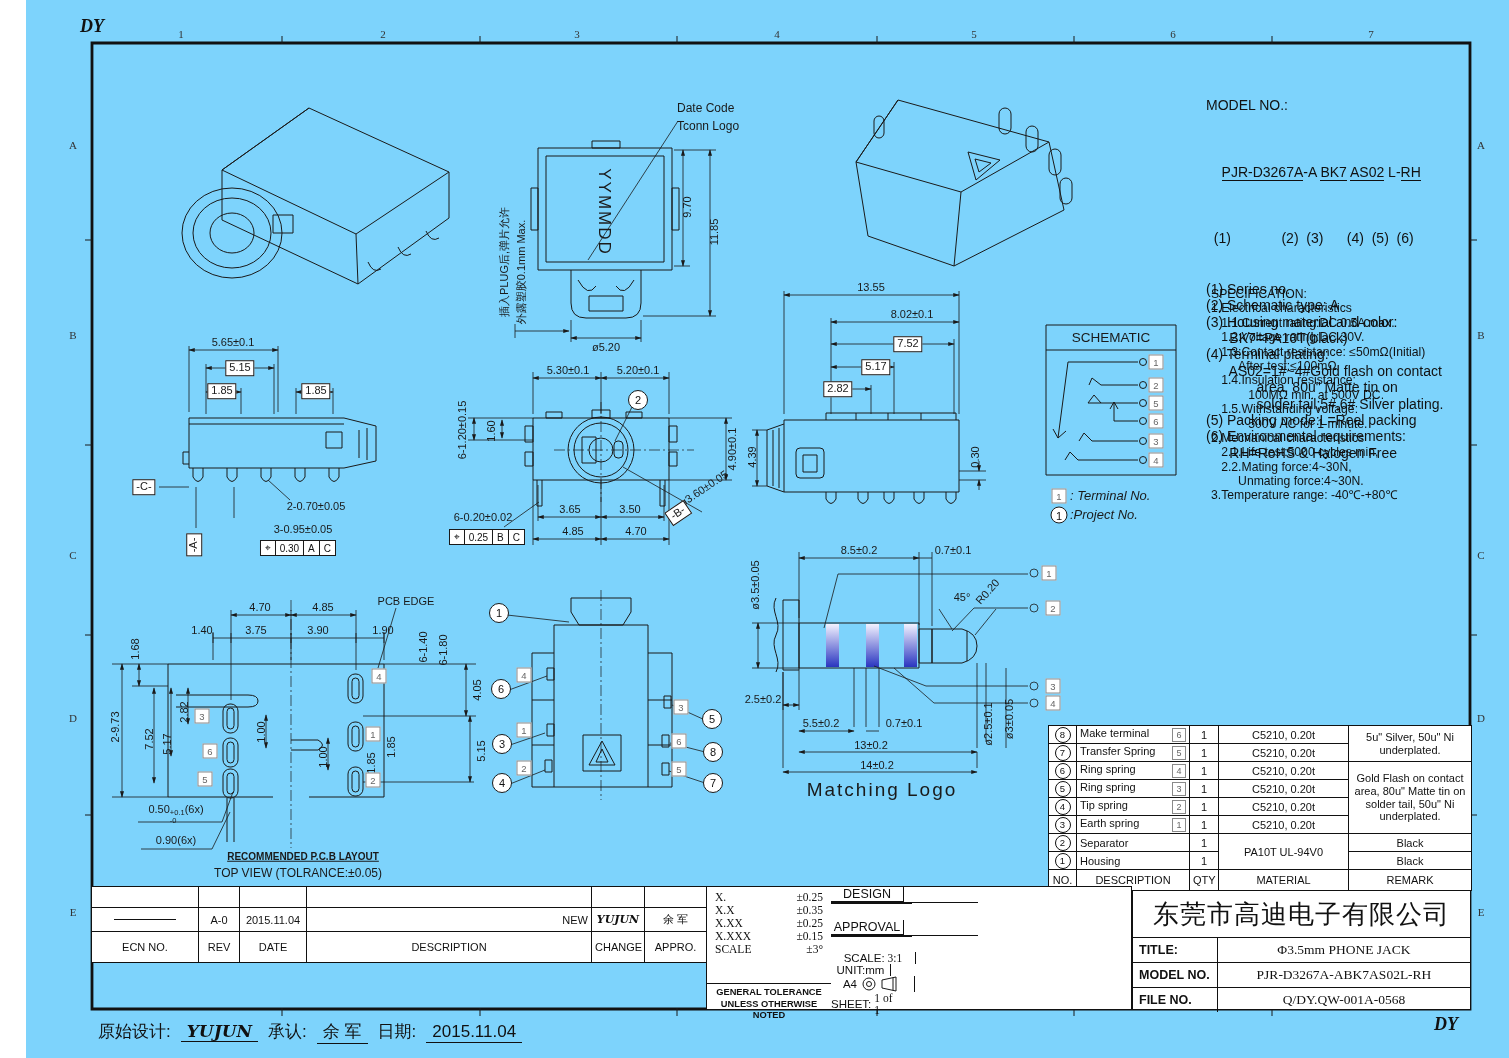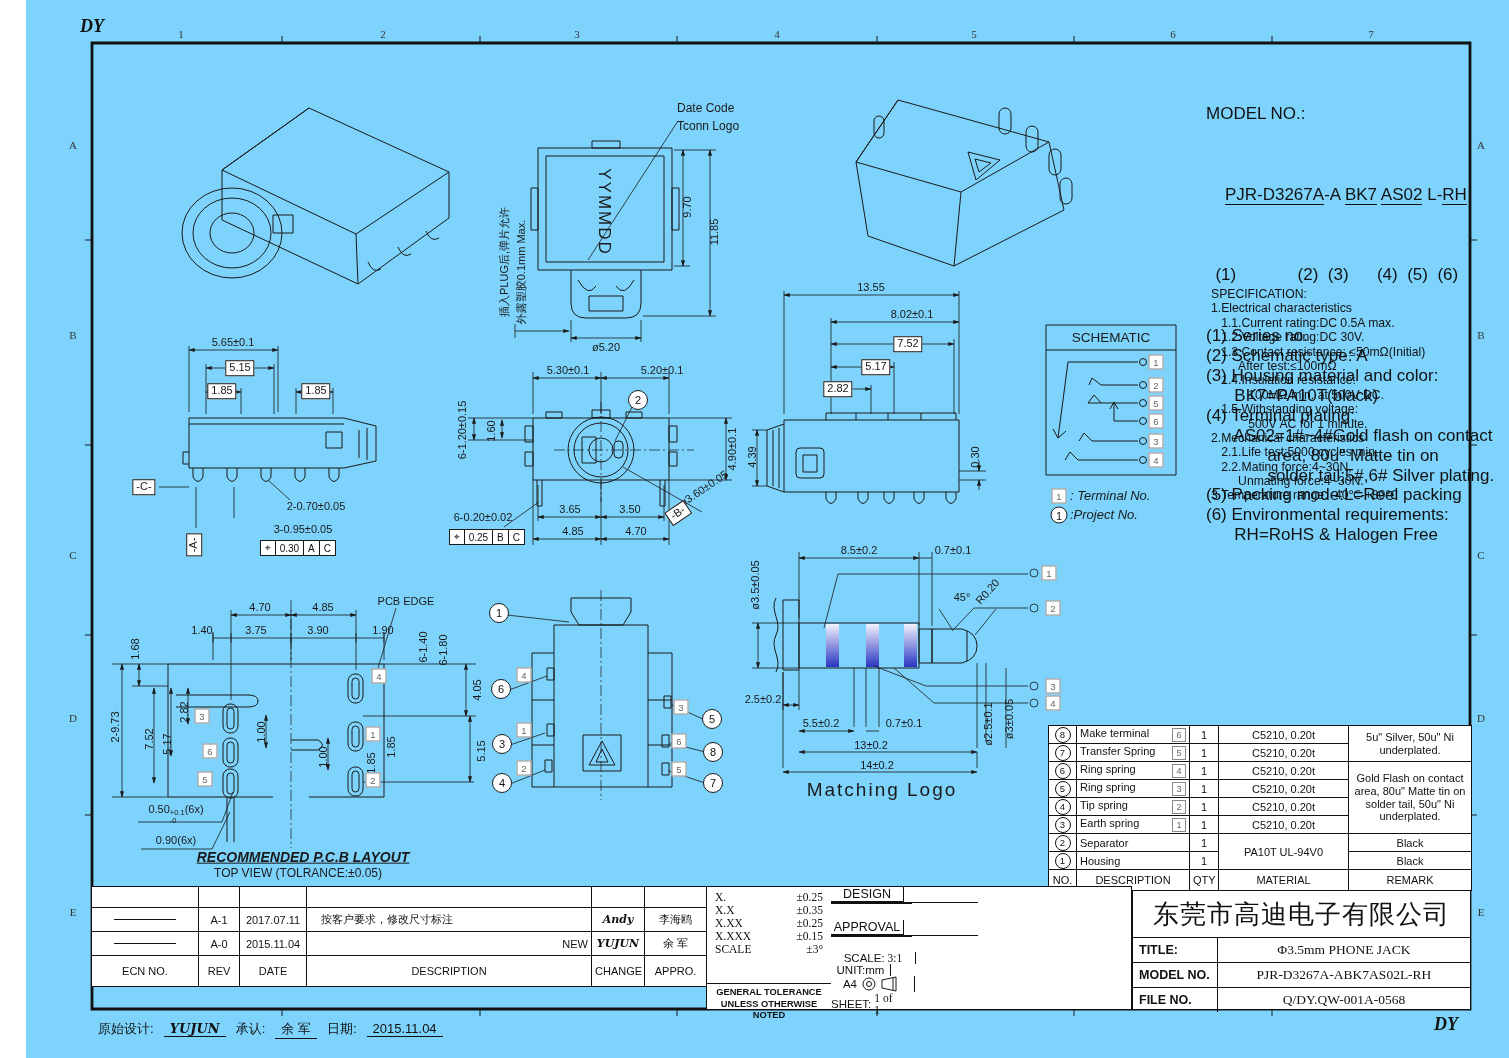--- a/index.html
+++ b/index.html
@@ -13,21 +13,21 @@
   .cl{stroke:#1a1a1a;fill:none;stroke-width:.7;stroke-dasharray:11 3 2 3;}
   .dim{position:absolute;font-size:11px;line-height:1.05;white-space:nowrap;
        transform:translate(-50%,-50%);color:#1a1a1a;background:transparent;}
   .la{transform:translate(0,-50%);}
   .vert{transform:translate(-50%,-50%) rotate(-90deg);}
   .vcw{transform:translate(-50%,-50%) rotate(90deg);}
   .rotd{transform:translate(-50%,-50%) rotate(-34deg);}
   .rotr{transform:translate(-50%,-50%) rotate(-48deg);}
   .boxed{border:1px solid #1a1a1a;padding:1px 3px;background:#fff;}
   .big{font-size:19px;letter-spacing:2px;}
-  .bu{font-weight:bold;text-decoration:underline;font-size:14px;font-style:italic;}
+  .bu{font-weight:bold;text-decoration:underline;font-size:10px;}
   .balloon{position:absolute;width:18px;height:18px;border:1.3px solid #1a1a1a;border-radius:50%;
            display:flex;align-items:center;justify-content:center;font-size:11px;
            transform:translate(-50%,-50%);background:#fff;}
   .tsq{position:absolute;width:13px;height:13px;border:1px solid #8a8a8a;color:#666;
        display:flex;align-items:center;justify-content:center;font-size:9.5px;
        transform:translate(-50%,-50%);background:#fff;}
   .fcf{position:absolute;display:flex;transform:translate(-50%,-50%);background:#fff;}
   .fcf span{border:1px solid #1a1a1a;font-size:10px;padding:1px 4px;display:flex;align-items:center;justify-content:center;}
   .fcf span + span{border-left:none;}
   .textblock{position:absolute;white-space:pre;font-size:12.4px;line-height:1.17;color:#111;}
@@ -50,21 +50,21 @@
   .tol-row{display:flex;justify-content:space-between;padding:1px 8px 0 8px;font-size:11.5px;
            font-family:"Liberation Serif",serif;}
   .note{font-size:9.3px;font-weight:bold;text-align:center;line-height:1.25;padding-top:3px;}
   .appr-label{border-right:1.4px solid #111;border-bottom:1.4px solid #111;display:flex;align-items:center;justify-content:center;font-size:12.5px;box-sizing:border-box;}
   .appr-val{border-right:1.4px solid #111;border-bottom:1.4px solid #111;box-sizing:border-box;}
   .strip-cell{border-right:1.4px solid #111;display:flex;align-items:center;justify-content:center;font-size:11.5px;box-sizing:border-box;gap:3px;}
   .company{display:flex;align-items:center;justify-content:center;font-size:26px;letter-spacing:1px;height:46px;border-bottom:1.4px solid #111;}
   .tb-row{display:flex;height:25px;border-bottom:1.4px solid #111;box-sizing:border-box;text-align:center;}
   .tb-label{width:85px;border-right:1.4px solid #111;display:flex;align-items:center;padding-left:6px;font-size:12.5px;font-weight:bold;box-sizing:border-box;}
   .tb-val{flex:1;display:flex;align-items:center;justify-content:center;font-size:13.5px;font-family:"Liberation Serif",serif;}
-  .footer{position:absolute;left:72px;top:1020px;font-size:13px;display:flex;gap:10px;align-items:baseline;}
+  .footer{position:absolute;left:72px;top:1020px;font-size:17px;display:flex;gap:10px;align-items:baseline;}
   .u{border-bottom:1px solid #111;padding:0 6px;}
 </style>
 </head>
 <body>
 
 <div class="page">
 
 <svg class="lines" width="1509" height="1058">
   <defs>
     <marker id="a" viewBox="0 0 10 10" refX="9" refY="5" markerWidth="8" markerHeight="8" orient="auto-start-reverse">
@@ -322,21 +322,21 @@
 <span class="zone" style="left:47px;top:335px">B</span>
 <span class="zone" style="left:47px;top:555px">C</span>
 <span class="zone" style="left:47px;top:718px">D</span>
 <span class="zone" style="left:47px;top:912px">E</span>
 <span class="zone" style="left:1455px;top:145px">A</span>
 <span class="zone" style="left:1455px;top:335px">B</span>
 <span class="zone" style="left:1455px;top:555px">C</span>
 <span class="zone" style="left:1455px;top:718px">D</span>
 <span class="zone" style="left:1455px;top:912px">E</span>
 
-<div class="textblock" style="left:1180px;top:64px;font-size:17px">
+<div class="textblock" style="left:1180px;top:64px;font-size:14px">
   <div>MODEL NO.:</div>
   <div style="margin-top:2px">
     <span style="border-bottom:1.3px solid #111">PJR-D3267A</span><span>-A </span><span style="border-bottom:1.3px solid #111">BK7</span><span> </span><span style="border-bottom:1.3px solid #111">AS02</span><span> L-</span><span style="border-bottom:1.3px solid #111">RH</span>
   </div>
   <div>  (1)             (2)  (3)      (4)  (5)  (6)</div>
   <div style="margin-top:2px">(1) Series no.
 (2) Schematic type: A
 (3) Housing material and color:
       BK7=PA10T(black)
 (4) Terminal plating:
@@ -394,21 +394,21 @@
 <span class="dim" style="left:290px;top:507px">2-0.70±0.05</span>
 <span class="dim" style="left:277px;top:530px">3-0.95±0.05</span>
 <span class="fcf" style="left:272px;top:548px">
   <span>⌖</span>
   <span>0.30</span>
   <span>A</span>
   <span>C</span>
 </span>
 
 <span class="dim" style="left:542px;top:371px">5.30±0.1</span>
-<span class="dim" style="left:636px;top:371px">5.20±0.1</span>
+<span class="dim" style="left:612px;top:371px">5.20±0.1</span>
 <span class="dim vert" style="left:437px;top:430px">6-1.20±0.15</span>
 <span class="dim vert" style="left:466px;top:431px">1.60</span>
 <span class="balloon" style="left:612px;top:400px">2</span>
 <span class="dim vert" style="left:707px;top:449px">4.90±0.1</span>
 <span class="dim rotd" style="left:678px;top:489px">ø3.60±0.05</span>
 <span class="dim boxed rotd" style="left:652px;top:513px">-B-</span>
 <span class="dim" style="left:544px;top:510px">3.65</span>
 <span class="dim" style="left:604px;top:510px">3.50</span>
 <span class="dim" style="left:547px;top:532px">4.85</span>
 <span class="dim" style="left:610px;top:532px">4.70</span>
@@ -581,30 +581,20 @@
           <td></td>
           <td></td>
           <td></td>
           <td></td>
           <td></td>
     </tr>
     <tr style="height:24px">
       <td>
             <div class="ecnline"></div>
           </td>
-      <td style="text-align:center">A-1</td>
-      <td style="text-align:center">2017.07.11</td>
-      <td style="padding-left:14px">按客户要求，修改尺寸标注</td>
-      <td class="sig" style="text-align:center">Andy</td>
-      <td style="text-align:center">李海鸥</td>
-    </tr>
-    <tr style="height:24px">
-      <td>
-            <div class="ecnline"></div>
-          </td>
       <td style="text-align:center">A-0</td>
       <td style="text-align:center">2015.11.04</td>
       <td style="text-align:right">NEW</td>
       <td class="sig" style="text-align:center">YUJUN</td>
       <td style="text-align:center">余 军</td>
     </tr>
     <tr style="height:31px;font-size:12.5px">
       <td style="text-align:center">ECN NO.</td>
       <td style="text-align:center">REV</td>
       <td style="text-align:center">DATE</td>

